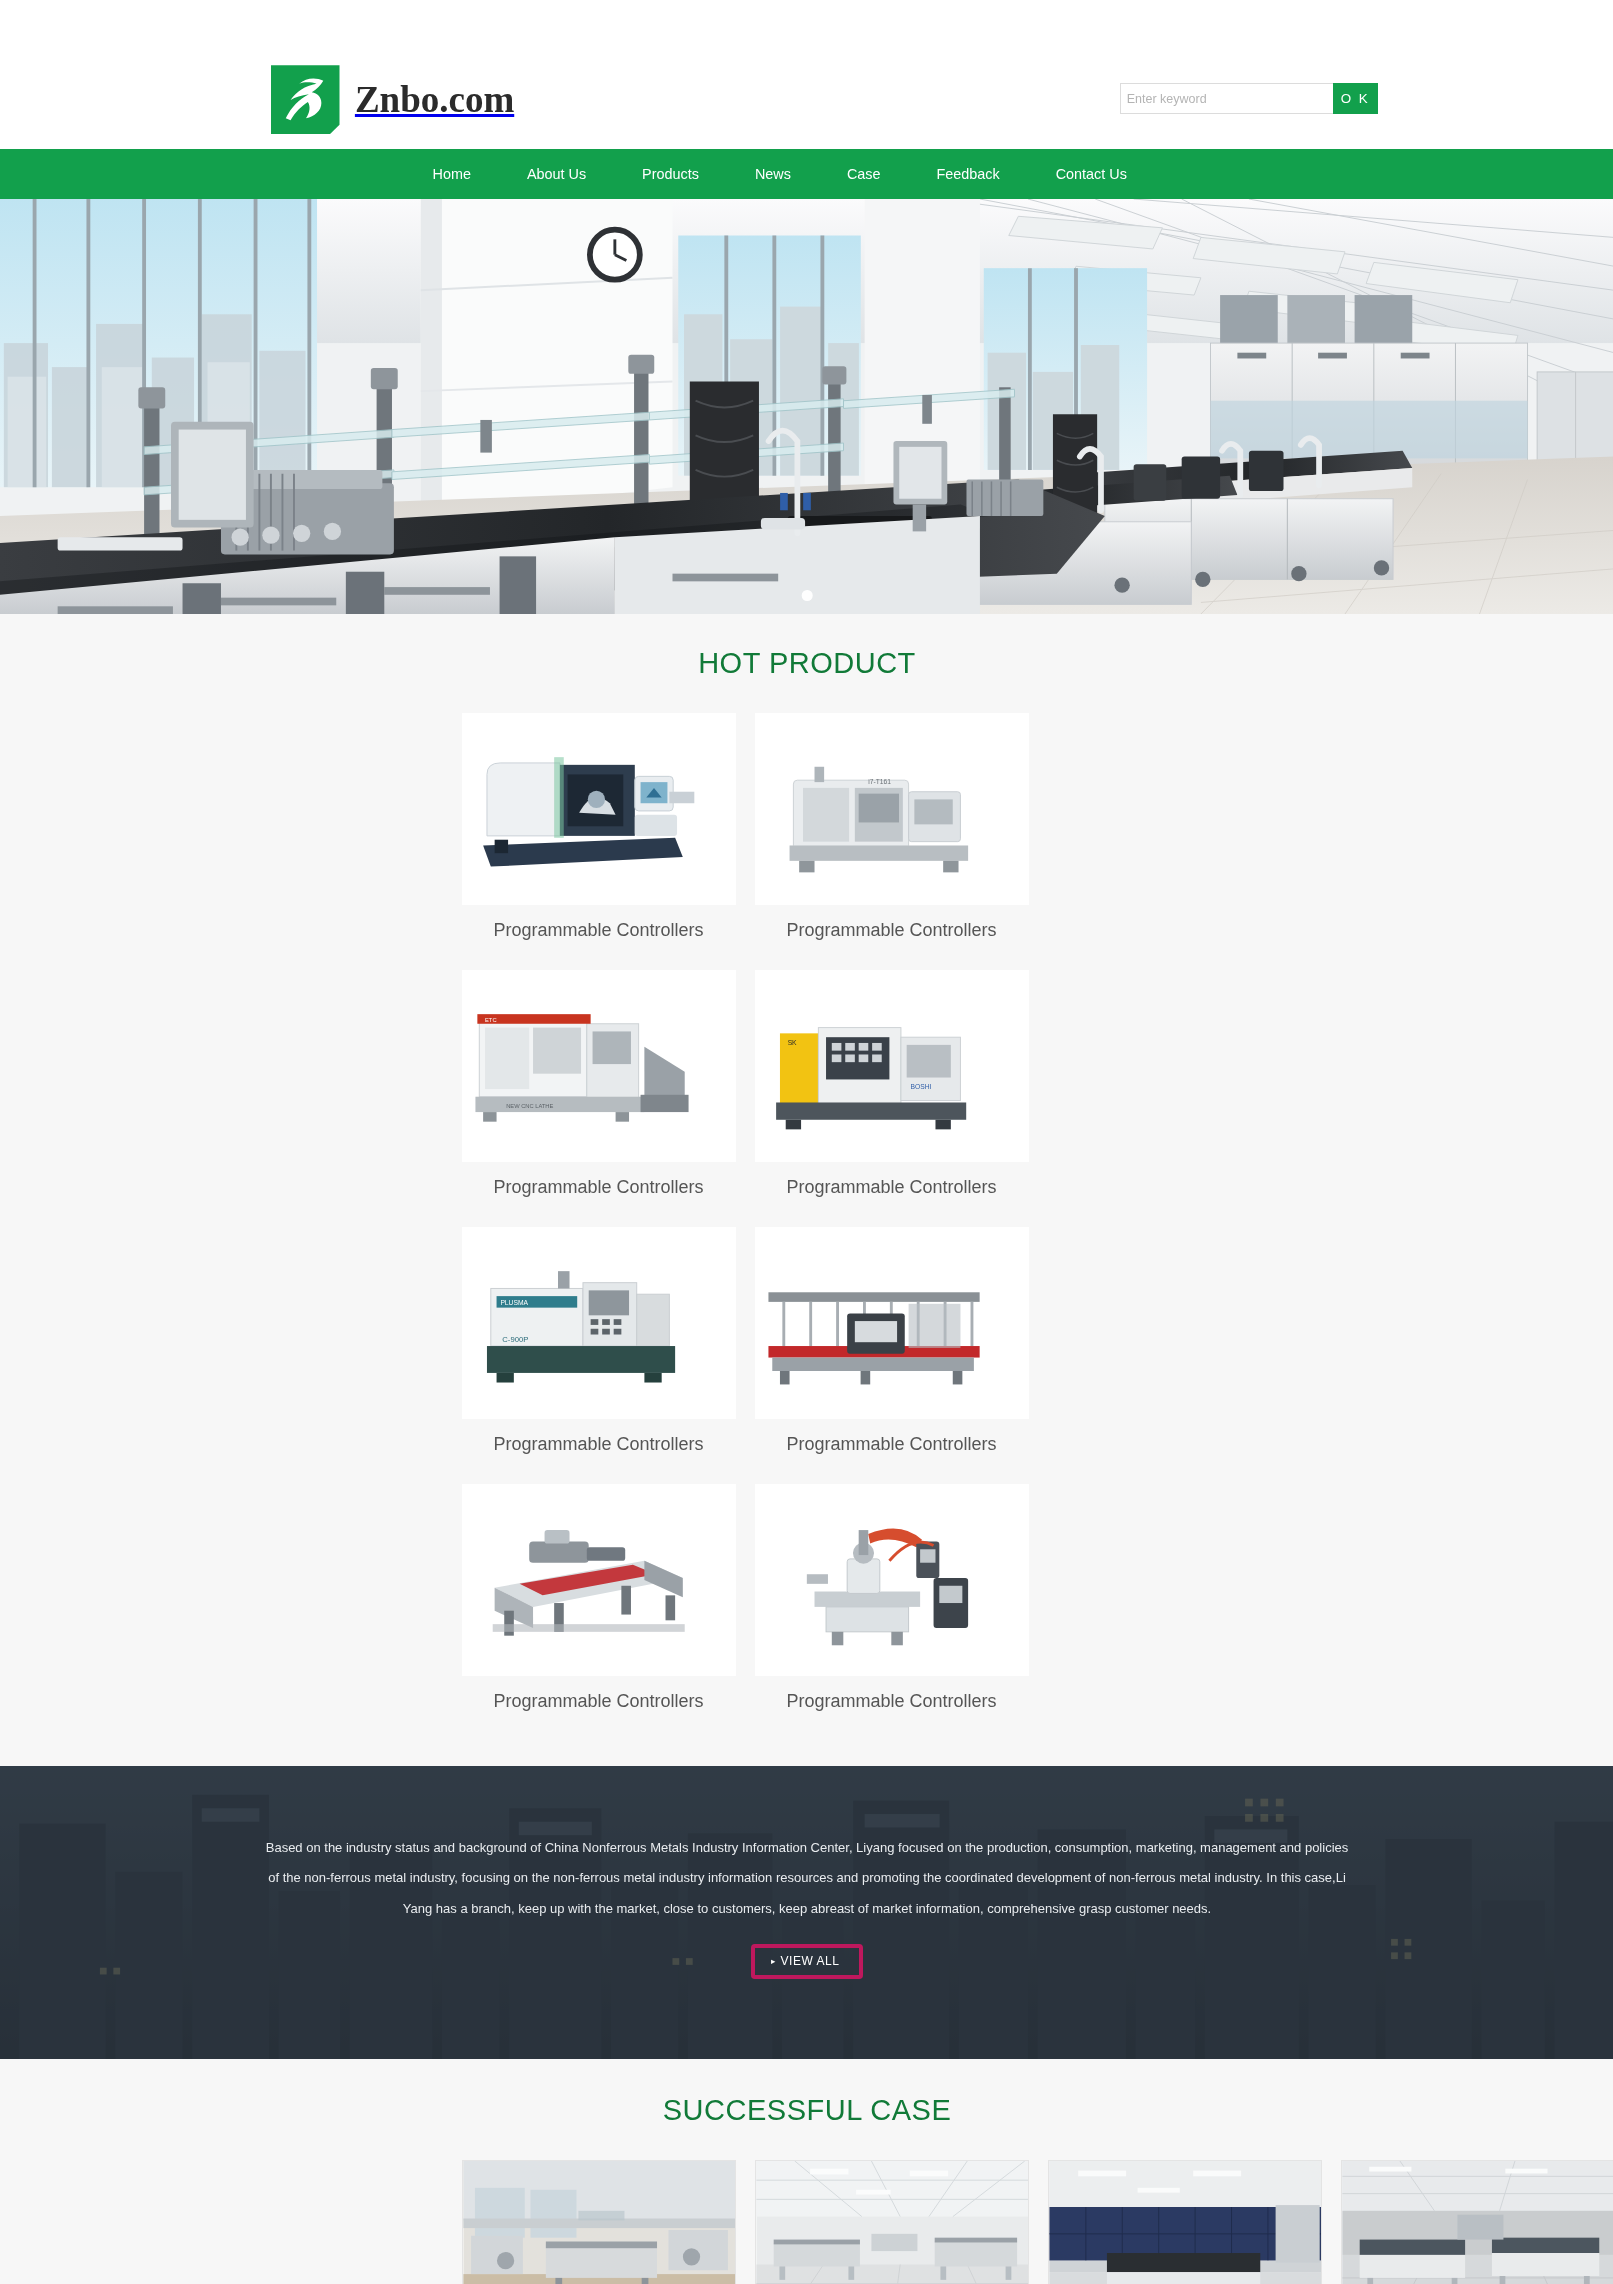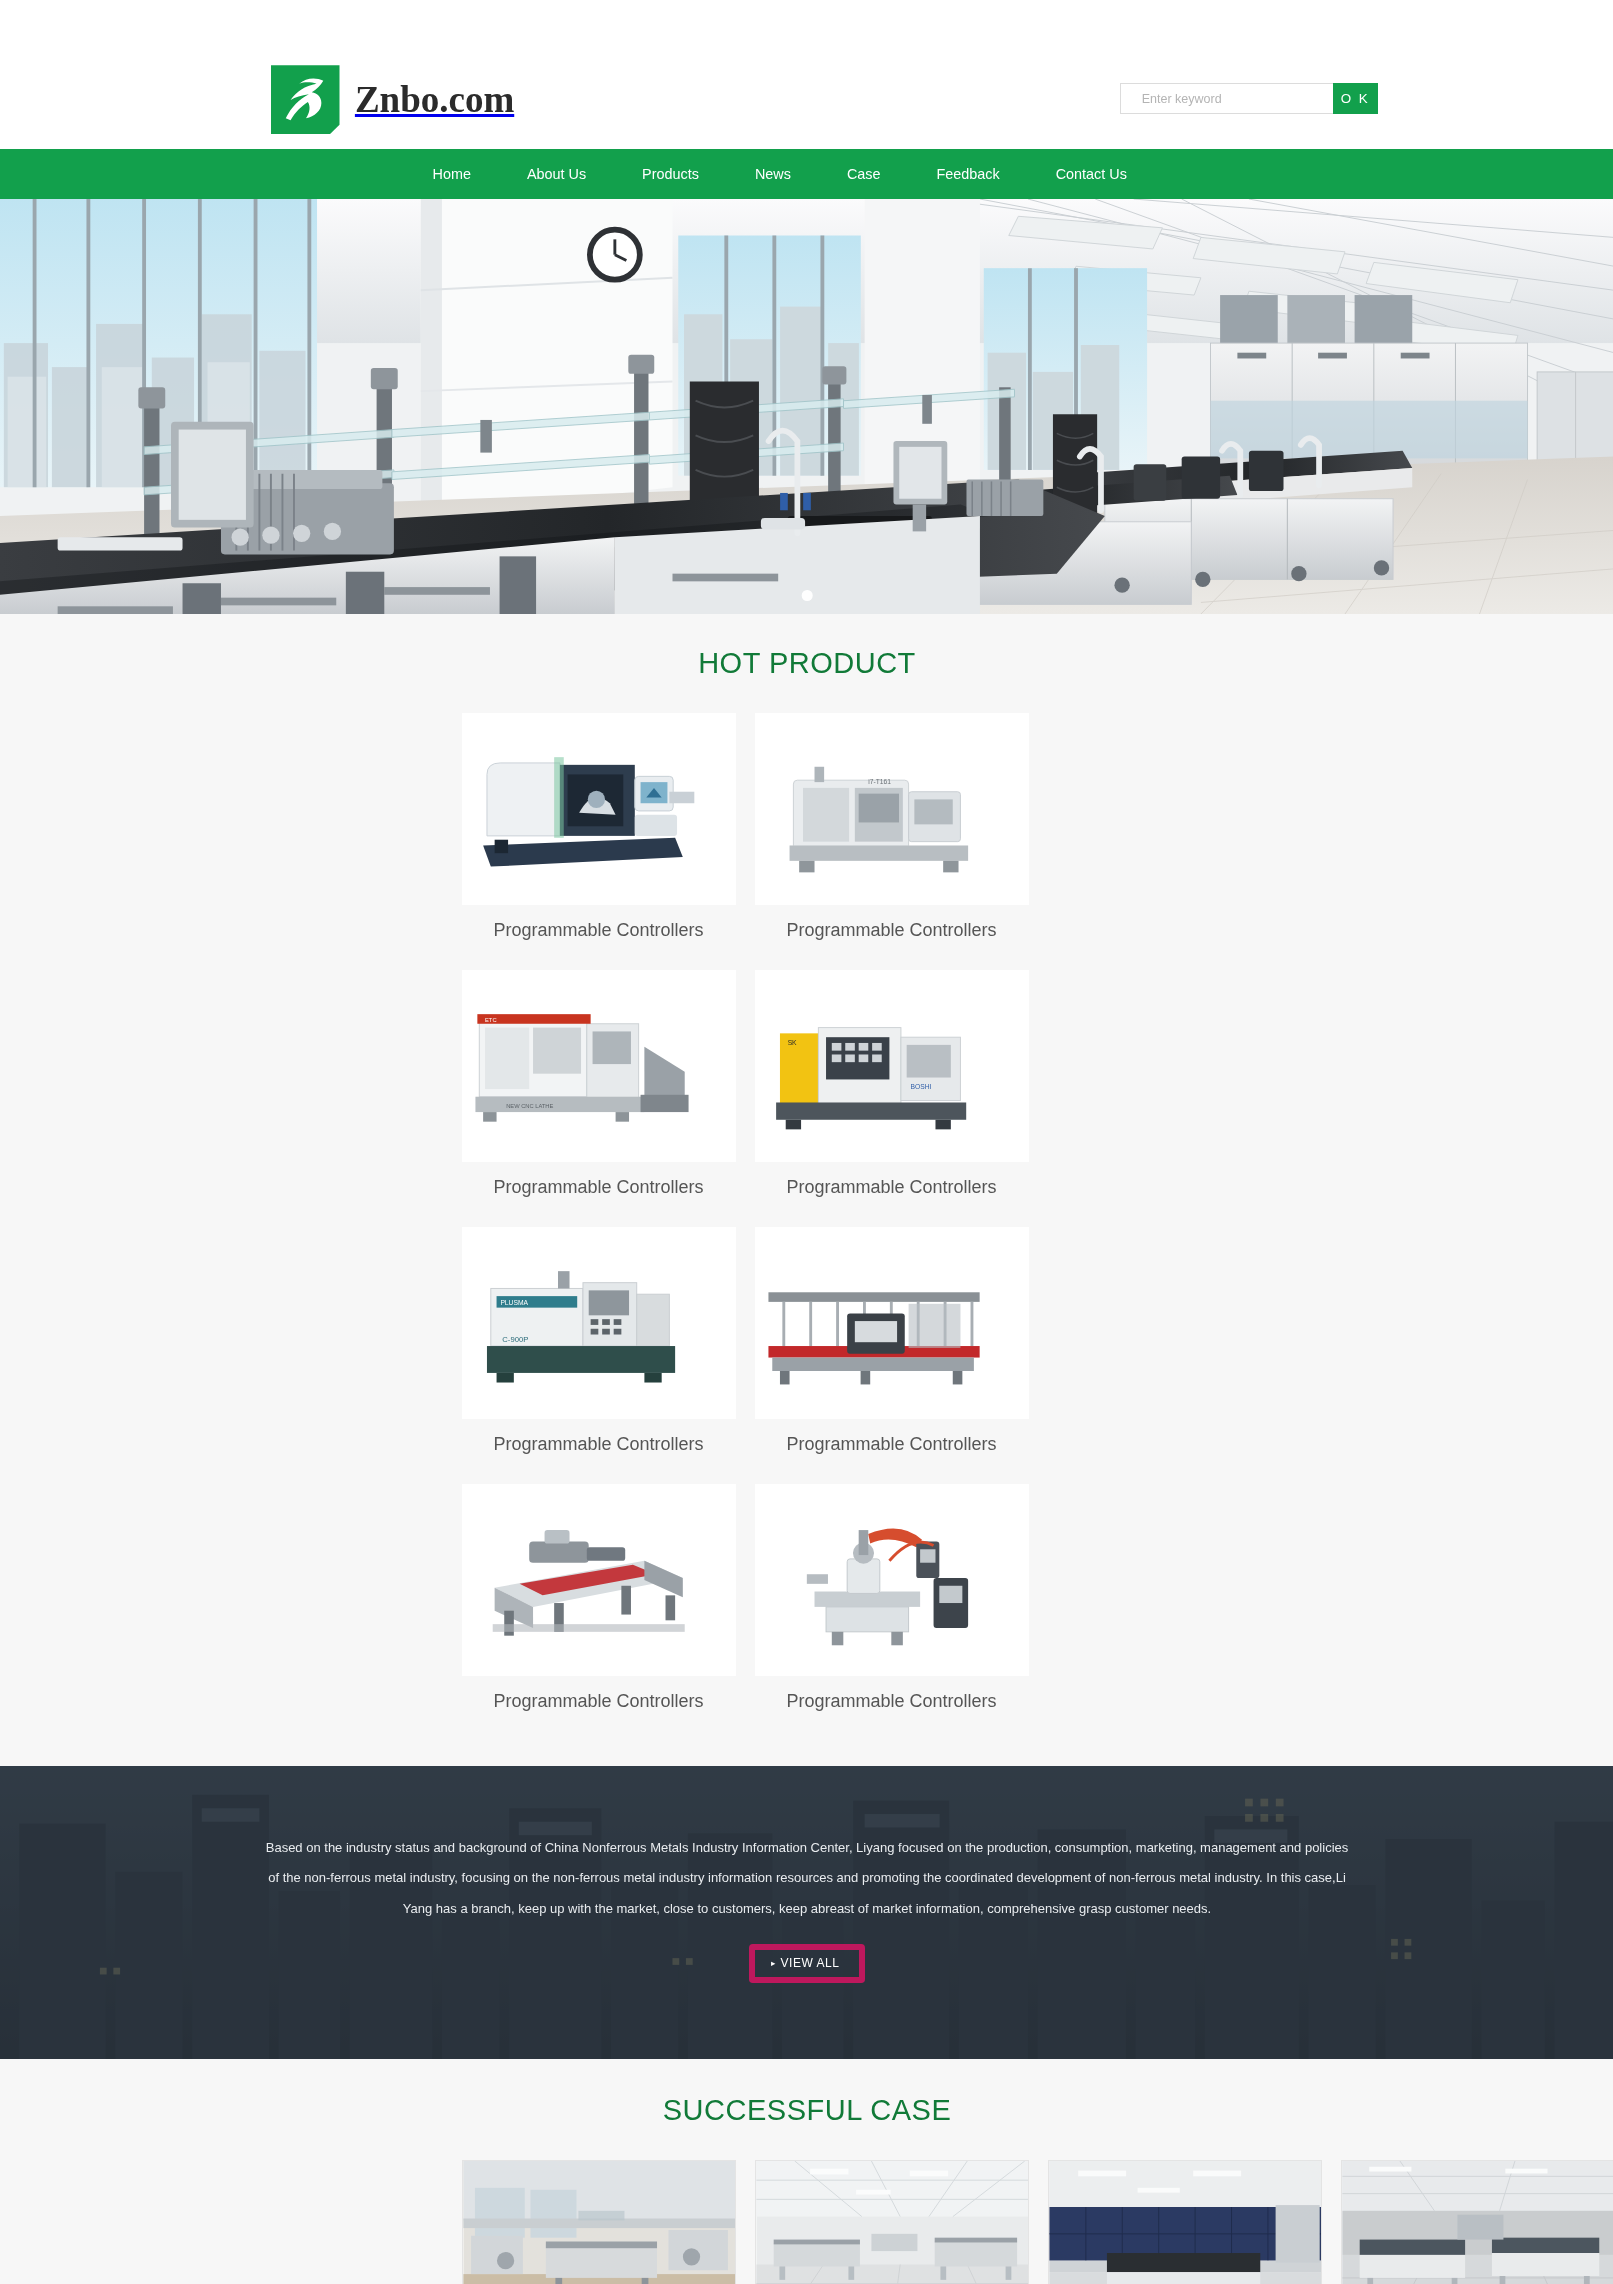--- a/index.html
+++ b/index.html
@@ -21,21 +21,21 @@
     clip-path: polygon(0 0, 100% 0, 100% 86%, 86% 100%, 0 100%);
   }
   .logo-mark svg { position:absolute; left:7.7px; top:8.6px; }
   .logo-text {
     margin-left:15.4px; font-family:"Liberation Serif", serif;
     font-size:37px; font-weight:bold; color:#2b2b2b; letter-spacing:0px;
   }
   .search-wrap { position:absolute; right:5.8px; top:35px; display:flex; height:31px; }
   .search-input {
     width:213px; height:31px; border:1px solid #dcdcdc; border-right:none;
-    padding:0 21px; font-size:12.5px; color:#666; outline:none;
+    padding:0 6px; font-size:12.5px; color:#666; outline:none;
     font-family:"Liberation Sans", sans-serif; background:#fff;
   }
   .search-input::placeholder { color:#b4b4b4; }
   .search-btn {
     width:45px; height:31px; background:#12a04c; color:#fff; border:none;
     font-size:13.4px; letter-spacing:1.9px; cursor:pointer;
     font-family:"Liberation Sans", sans-serif;
   }
 
   
@@ -71,21 +71,21 @@
   
   .welcome { position:relative; height:293px; overflow:hidden; background:#2e3742; }
   .welcome-overlay { position:absolute; inset:0; background:rgba(42,52,62,.62); }
   .welcome-inner { position:relative; width:1153px; margin:0 auto; padding-top:46px; text-align:center; }
   .welcome-title { color:#fff; font-size:36px; font-weight:normal; letter-spacing:0.5px; }
   .welcome-text {
     color:#e9ecef; font-size:13px; line-height:2.35; margin:21px auto 0;
     width:1086px; text-align:center;
   }
   .view-all {
-    display:inline-block; margin-top:19px; border:6px solid #be185d; color:#fff;
+    display:inline-block; margin-top:19px; border:4px solid #be185d; color:#fff;
     font-size:12px; padding:6.7px 20px 6.7px 16.3px; border-radius:3.8px;
     background:transparent; text-decoration:none; letter-spacing:0.5px;
   }
   .view-all .tri { font-size:8.6px; margin-right:4.8px; position:relative; top:-1px; }
 
   
   .section-case { background:#f7f7f7; padding:35px 0 40px; }
   .case-grid { width:1153px; margin:0 auto; display:flex; gap:19px; padding:0 231px; }
   .case-cell { width:274px; }
   .case-thumb {

